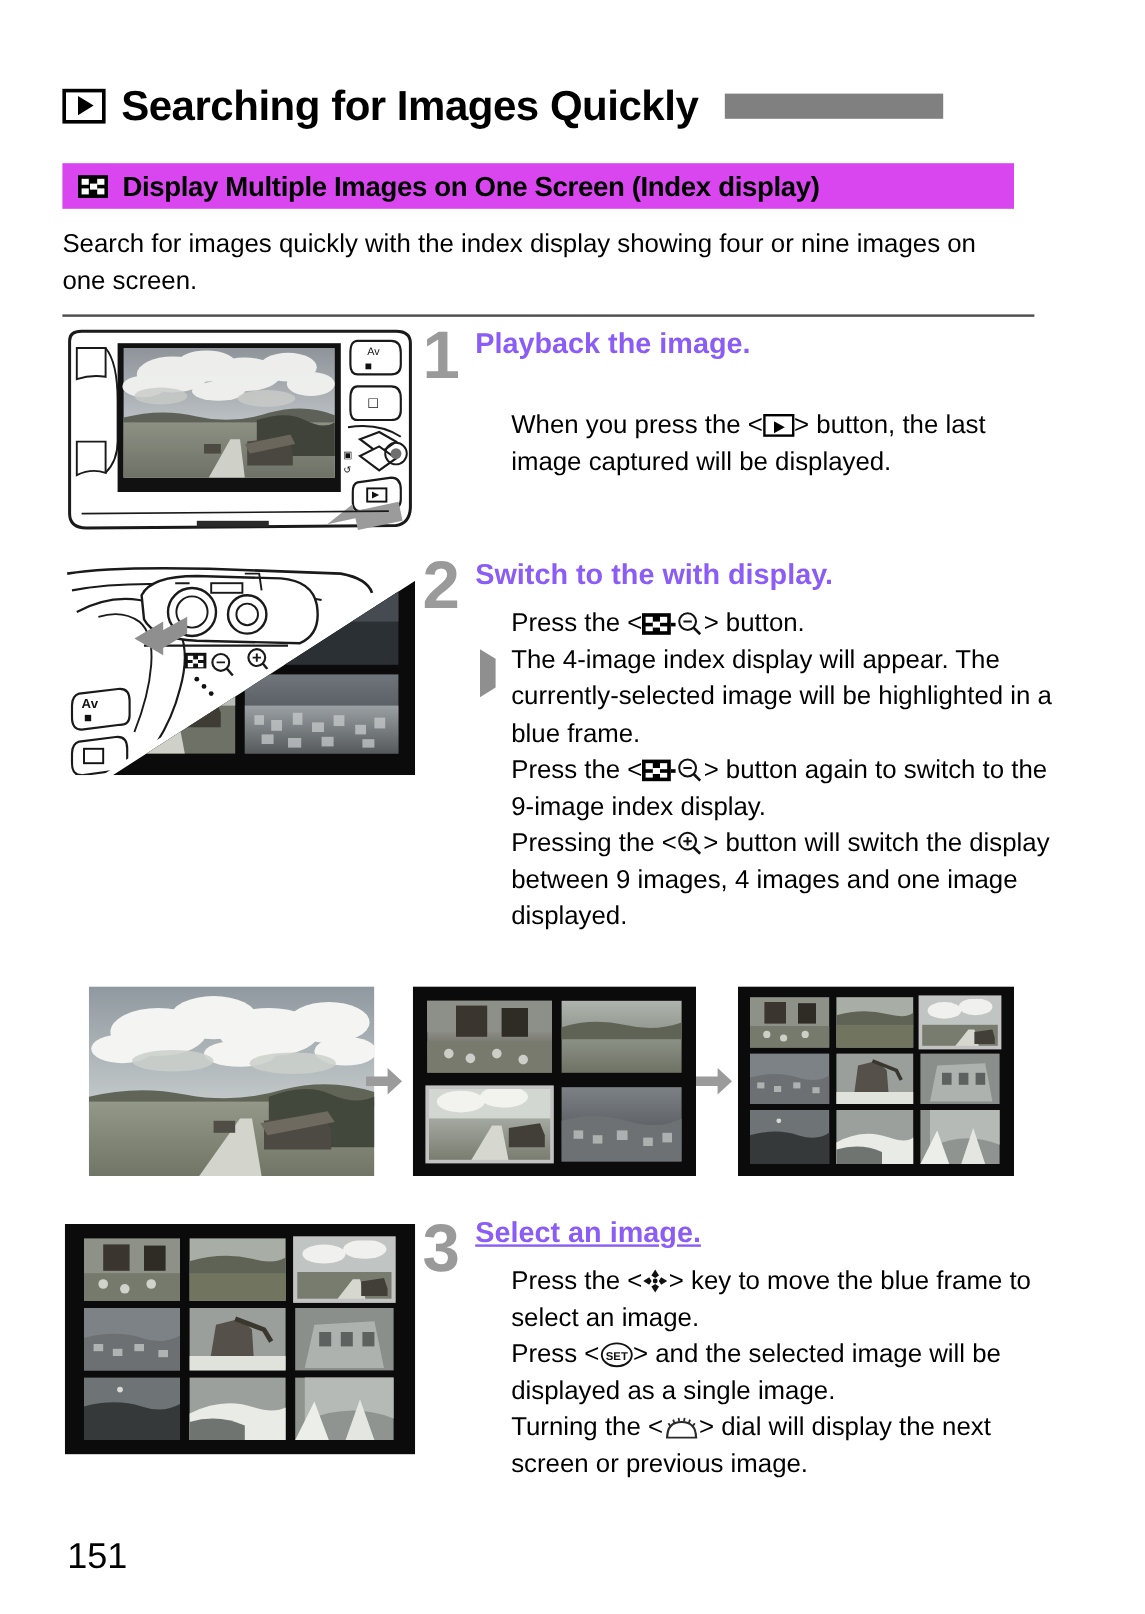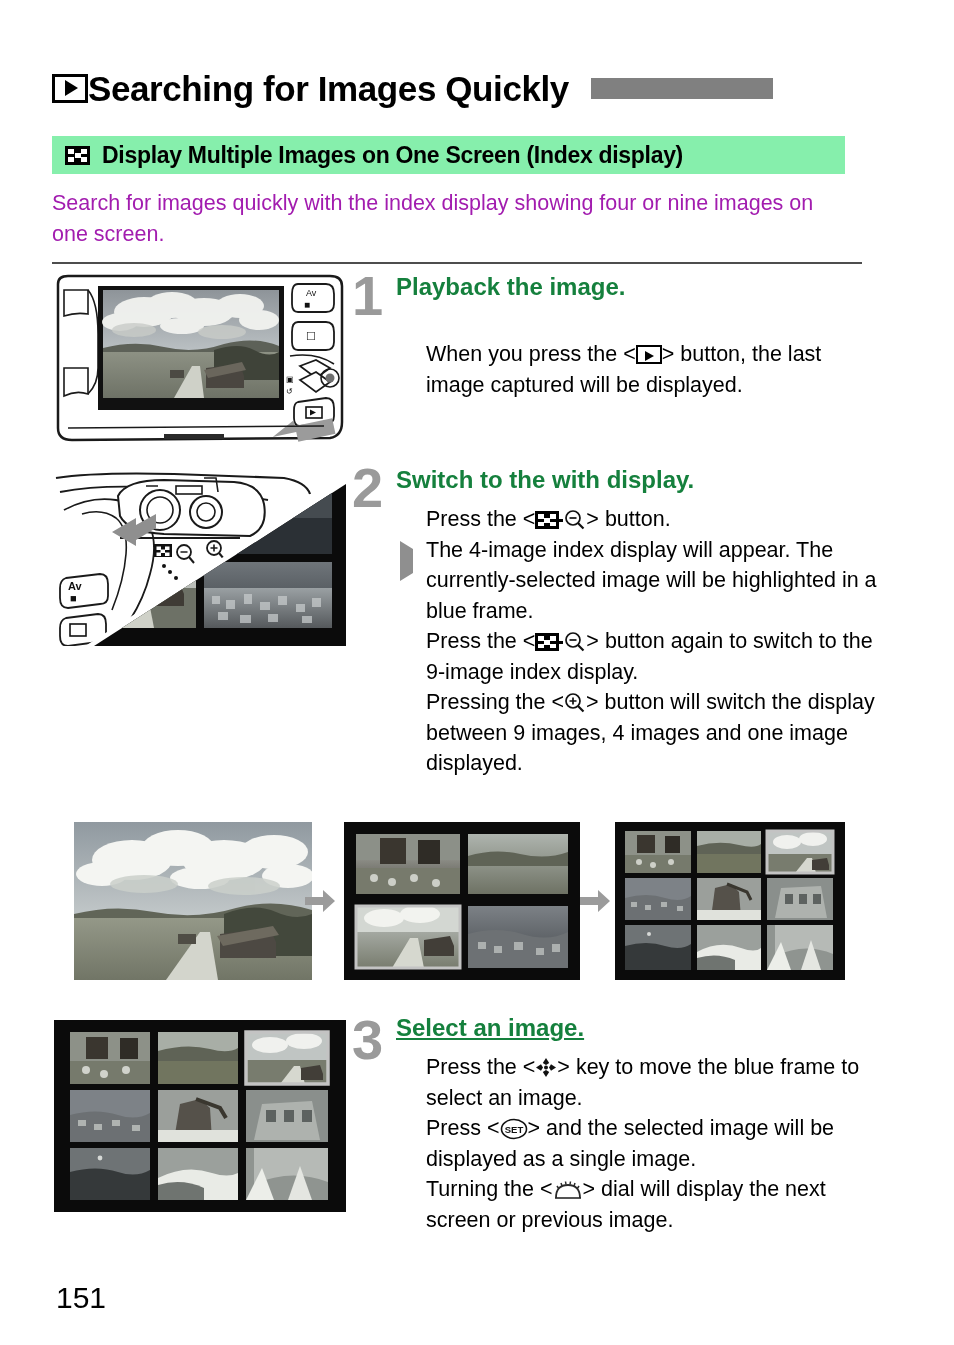--- a/index.html
+++ b/index.html
@@ -47,40 +47,40 @@
     width: 0; height: 0;
     border-left: 13px solid #000;
     border-top: 8px solid transparent;
     border-bottom: 8px solid transparent;
     margin-left: 3px;
   }
   .title-text {
     font-size: 35px;
     font-weight: bold;
     letter-spacing: -0.4px;
-    margin-left: 0;
+    margin-left: 13px;
     white-space: nowrap;
     line-height: 1;
   }
   .title-bar {
     margin-left: 22px;
     width: 182px;
     height: 21px;
     background: #808080;
     flex: 0 0 auto;
   }
 
   
   .subhead {
     position: absolute;
     left: 52px;
     top: 136px;
     width: 793px;
     height: 38px;
-    background: #86efac;
+    background: #d946ef;
     display: flex;
     align-items: center;
     padding-left: 13px;
     box-sizing: border-box;
   }
   .icon-index-sub {
     width: 25px;
     height: 19px;
     flex: 0 0 auto;
     position: relative;
@@ -105,21 +105,21 @@
   }
 
   
   .intro {
     position: absolute;
     left: 52px;
     top: 188px;
     width: 800px;
     font-size: 21.5px;
     line-height: 31px;
-    color: #a21caf;
+    color: #000000;
   }
   .rule {
     position: absolute;
     left: 52px;
     top: 262px;
     width: 810px;
     height: 2px;
     background: #4d4d4d;
   }
 
@@ -129,21 +129,21 @@
     font-size: 56px;
     font-weight: bold;
     color: #9a9a9a;
     line-height: 1;
     font-family: "Liberation Sans", sans-serif;
   }
   .step-title {
     position: absolute;
     font-size: 24px;
     font-weight: bold;
-    color: #15803d;
+    color: #8b5cf6;
     white-space: nowrap;
     text-align: right;
   }
   .bullets {
     position: absolute;
     font-size: 21.5px;
     line-height: 30.5px;
   }
   .bullet {
     display: flex;

